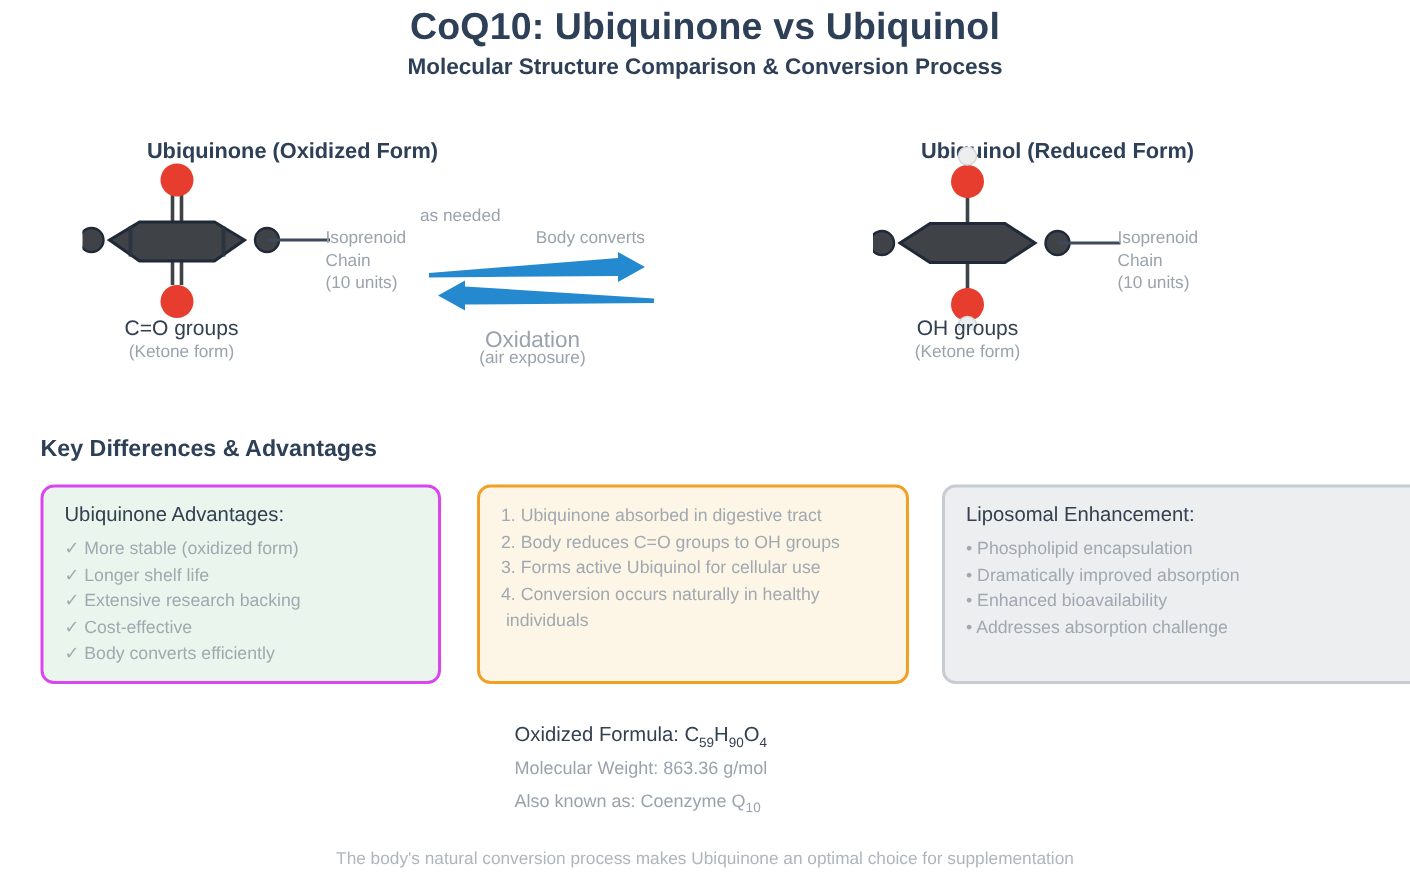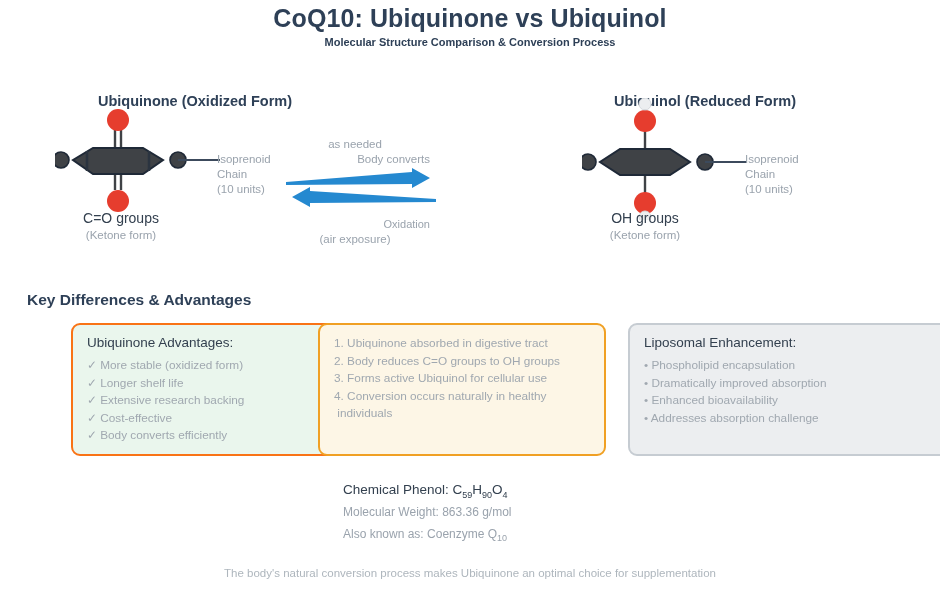--- a/index.html
+++ b/index.html
@@ -20,21 +20,21 @@
   
   .main-title {
     position: absolute; top: 4px; left: 0; width: 940px;
     text-align: center;
     font-size: 25px; font-weight: bold;
     color: #2e4057; letter-spacing: 0.1px;
   }
   .sub-title {
     position: absolute; top: 36px; left: 0; width: 940px;
     text-align: center;
-    font-size: 11px; font-weight: bold;
+    font-size: 15px; font-weight: bold;
     color: #2e4057;
   }
 
   
   .mol { position: absolute; }
   .mol-title {
     position: absolute; width: 340px; text-align: center;
     font-size: 14.5px; font-weight: bold; color: #2e4057;
   }
   .mol-svg { position: absolute; }
@@ -46,27 +46,27 @@
     position: absolute; width: 240px; text-align: center;
     font-size: 11.5px; color: #9aa3ad;
   }
   .chain-label {
     position: absolute; font-size: 11.5px; color: #9aa3ad; line-height: 15px;
   }
 
   
   .arrow-area { position: absolute; }
   .arrow-label-top1 {
-    position: absolute; font-size: 11.5px; color: #9aa3ad; text-align: center; width: 150px;
+    position: absolute; font-size: 11.5px; color: #9aa3ad; width: 150px;
   }
   .arrow-label-top2 {
     position: absolute; font-size: 11.5px; color: #9aa3ad; text-align: right; width: 150px;
   }
   .arrow-label-bot1 {
-    position: absolute; font-size: 11px; color: #9aa3ad; text-align: right; width: 150px;
+    position: absolute; font-size: 15px; color: #9aa3ad; text-align: center; width: 150px;
   }
   .arrow-label-bot2 {
     position: absolute; font-size: 11.5px; color: #9aa3ad; text-align: center; width: 150px;
   }
 
   
   .section-heading {
     position: absolute; left: 27px; top: 291px;
     font-size: 15.5px; font-weight: bold; color: #2e4057;
   }
@@ -80,21 +80,21 @@
   }
   .card-title {
     font-size: 13.5px; color: #33404f; margin-bottom: 7px;
   }
   .card ul { list-style: none; margin: 0; padding: 0; }
   .card li {
     font-size: 11.8px; color: #a0a8b0; line-height: 17.5px;
     white-space: pre;
   }
   .card-green  { left: 27px;  top: 323px; width: 267px; height: 133px;
-                 border: 2px solid #f97316; background: #eaf6ed; margin-left: 44px; }
+                 border: 2px solid #d946ef; background: #eaf6ed; }
   .card-orange { left: 318px; top: 323px; width: 288px; height: 133px;
                  border: 2px solid #f0a024; background: #fdf6e6; }
   .card-gray   { left: 628px; top: 323px; width: 340px; height: 133px;
                  border: 2px solid #c6ccd2; background: #eceef0; }
 
   
   .formula-line1 {
     position: absolute; left: 343px; top: 482px;
     font-size: 13.5px; color: #33404f;
   }
@@ -232,21 +232,21 @@
   <div class="card card-gray">
     <div class="card-title">Liposomal Enhancement:</div>
     <ul>
       <li>• Phospholipid encapsulation</li>
       <li>• Dramatically improved absorption</li>
       <li>• Enhanced bioavailability</li>
       <li>• Addresses absorption challenge</li>
     </ul>
   </div>
 
-  <div class="formula-line1"><span>Chemical Phenol: C</span><sub>59</sub><span>H</span><sub>90</sub><span>O</span><sub>4</sub></div>
+  <div class="formula-line1"><span>Oxidized Formula: C</span><sub>59</sub><span>H</span><sub>90</sub><span>O</span><sub>4</sub></div>
 
   <div class="formula-line2">Molecular Weight: 863.36 g/mol</div>
 
   <div class="formula-line3"><span>Also known as: Coenzyme Q</span><sub>10</sub></div>
 
   <div class="footer">The body's natural conversion process makes Ubiquinone an optimal choice for supplementation</div>
 
 </div>
 
 </body></html>

